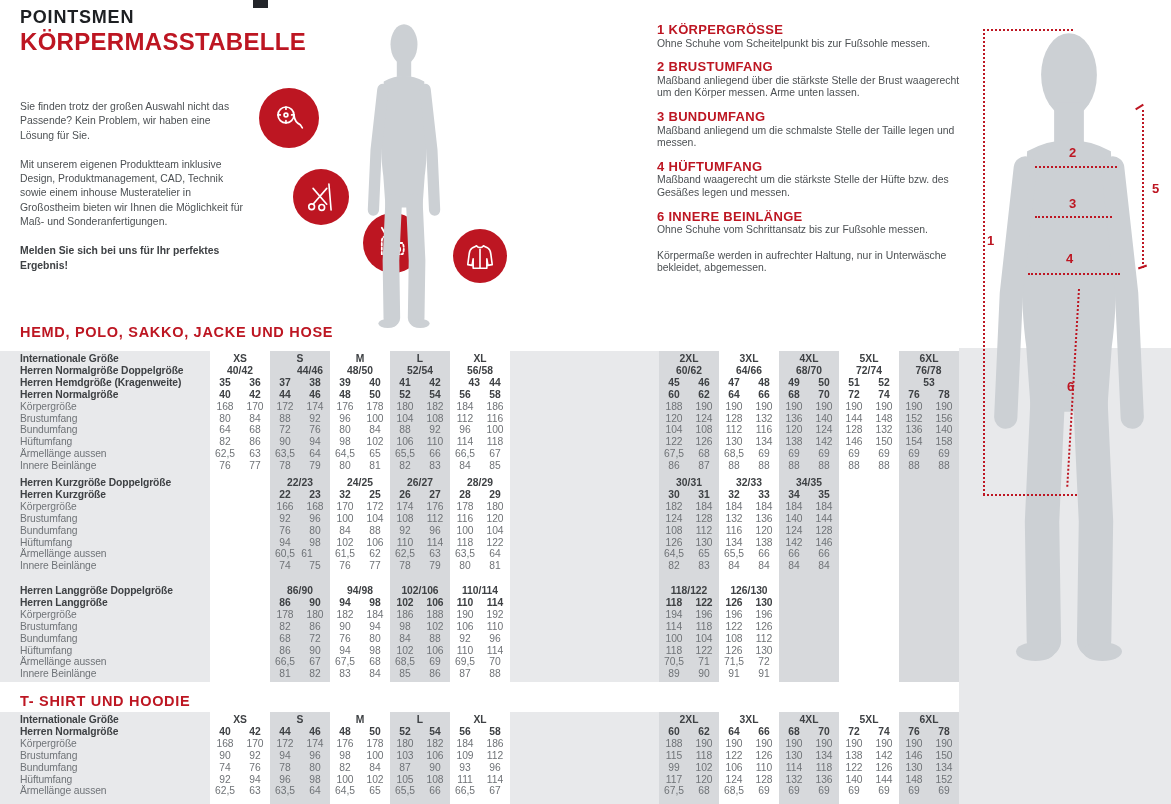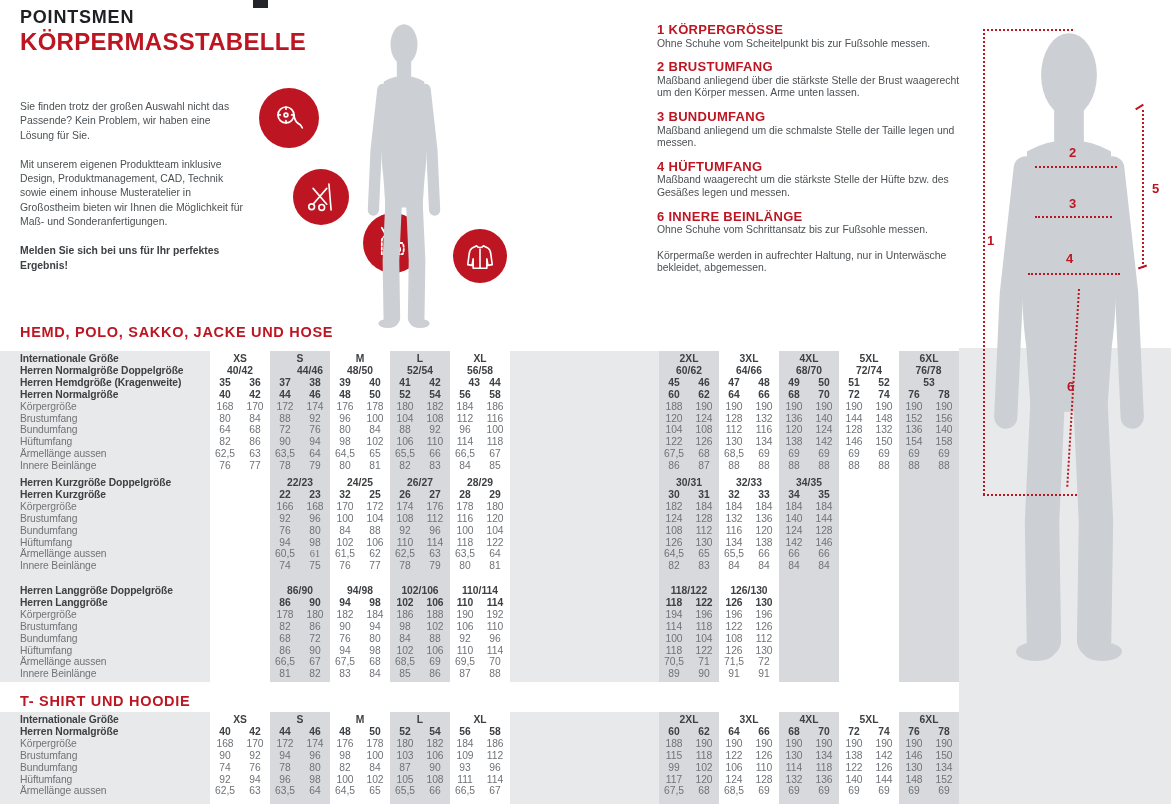--- a/index.html
+++ b/index.html
@@ -482,21 +482,21 @@
         <span class="cell" style="left: 659px; width: 30px;">126</span>
         <span class="cell" style="left: 689px; width: 30px;">130</span>
         <span class="cell" style="left: 719px; width: 30px;">134</span>
         <span class="cell" style="left: 749px; width: 30px;">138</span>
         <span class="cell" style="left: 779px; width: 30px;">142</span>
         <span class="cell" style="left: 809px; width: 30px;">146</span>
       </div>
       <div class="trow" style="top: 548.4px;">
         <span class="lab">Ärmellänge aussen</span>
         <span class="cell" style="left: 270px; width: 30px;">60,5</span>
-        <span class="cell" style="left: 300px; width: 30px; font-family: Liberation Serif, serif;">61</span>
+        <span class="cell" style="left: 292px; width: 30px;">61</span>
         <span class="cell" style="left: 330px; width: 30px;">61,5</span>
         <span class="cell" style="left: 360px; width: 30px;">62</span>
         <span class="cell" style="left: 390px; width: 30px;">62,5</span>
         <span class="cell" style="left: 420px; width: 30px;">63</span>
         <span class="cell" style="left: 450px; width: 30px;">63,5</span>
         <span class="cell" style="left: 480px; width: 30px;">64</span>
         <span class="cell" style="left: 659px; width: 30px;">64,5</span>
         <span class="cell" style="left: 689px; width: 30px;">65</span>
         <span class="cell" style="left: 719px; width: 30px;">65,5</span>
         <span class="cell" style="left: 749px; width: 30px;">66</span>

